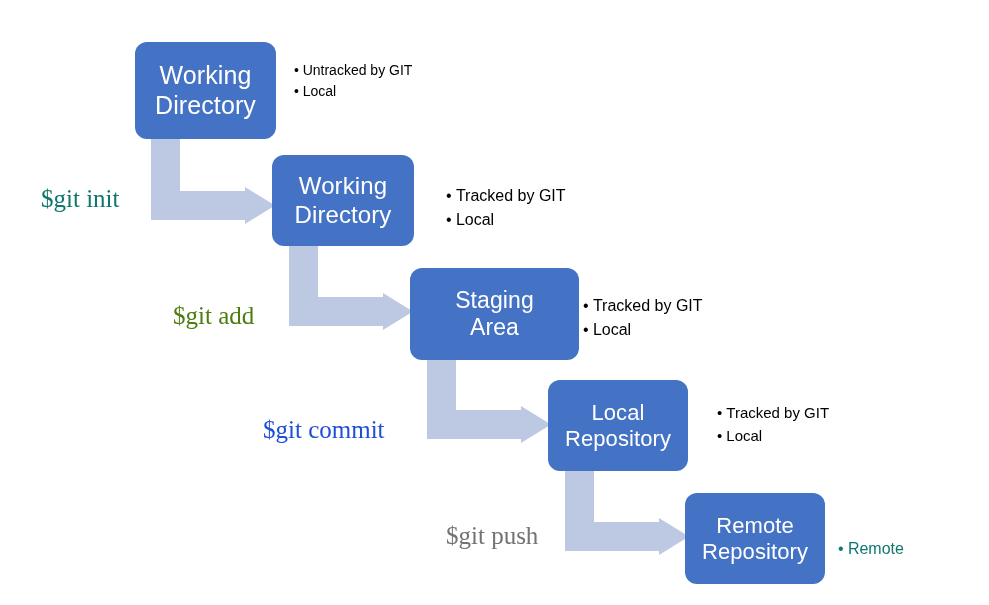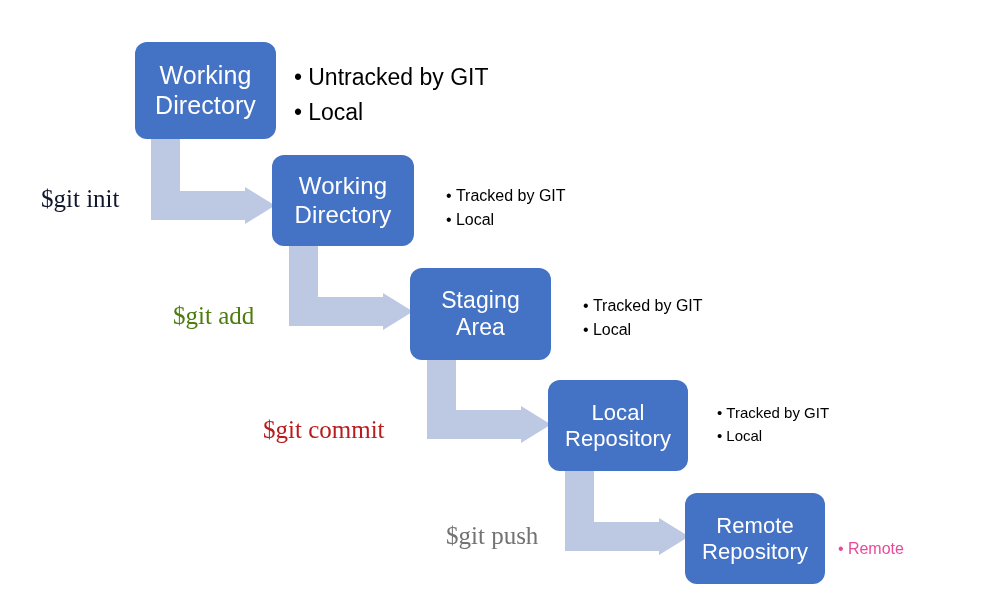--- a/index.html
+++ b/index.html
@@ -102,51 +102,51 @@
   </div>
 
   <div class="node" style="left: 135px; top: 42px; width: 141px; height: 97px; font-size: 25px; background: rgb(68, 114, 196); color: rgb(255, 255, 255);">
     <span class="node-label">Working
 Directory</span>
   </div>
   <div class="node" style="left: 272px; top: 155px; width: 142px; height: 91px; font-size: 24px; background: rgb(68, 114, 196); color: rgb(255, 255, 255);">
     <span class="node-label">Working
 Directory</span>
   </div>
-  <div class="node" style="left: 410px; top: 268px; width: 141px; height: 92px; font-size: 23px; background: rgb(68, 114, 196); color: rgb(255, 255, 255);">
+  <div class="node" style="left: 410px; top: 268px; width: 169px; height: 92px; font-size: 23px; background: rgb(68, 114, 196); color: rgb(255, 255, 255);">
     <span class="node-label">Staging
 Area</span>
   </div>
   <div class="node" style="left: 548px; top: 380px; width: 140px; height: 91px; font-size: 22px; background: rgb(68, 114, 196); color: rgb(255, 255, 255);">
     <span class="node-label">Local
 Repository</span>
   </div>
   <div class="node" style="left: 685px; top: 493px; width: 140px; height: 91px; font-size: 22px; background: rgb(68, 114, 196); color: rgb(255, 255, 255);">
     <span class="node-label">Remote
 Repository</span>
   </div>
 
-  <div class="cmd" style="left: 41px; top: 186px; font-size: 25px; color: #0f172a;">$git init</div>
+  <div class="cmd" style="left: 41px; top: 186px; font-size: 25px; color: #0f766e;">$git init</div>
   <div class="cmd" style="left: 173px; top: 303px; font-size: 25px; color: #4d7c0f;">$git add</div>
-  <div class="cmd" style="left: 263px; top: 417px; font-size: 25px; color: #b91c1c;">$git commit</div>
+  <div class="cmd" style="left: 263px; top: 417px; font-size: 25px; color: #1d4ed8;">$git commit</div>
   <div class="cmd" style="left: 446px; top: 523px; font-size: 25px; color: #737373;">$git push</div>
 
-  <div class="bullets" style="left: 294px; top: 60px; font-size: 23px; color: rgb(0, 0, 0);">
+  <div class="bullets" style="left: 294px; top: 60px; font-size: 14px; color: rgb(0, 0, 0);">
       <span class="bullet-line"><span class="dot">•</span><span>Untracked by GIT</span></span>
       <span class="bullet-line"><span class="dot">•</span><span>Local</span></span>
     </div>
   <div class="bullets" style="left: 446px; top: 184px; font-size: 16px; color: rgb(0, 0, 0);">
       <span class="bullet-line"><span class="dot">•</span><span>Tracked by GIT</span></span>
       <span class="bullet-line"><span class="dot">•</span><span>Local</span></span>
     </div>
   <div class="bullets" style="left: 583px; top: 294px; font-size: 16px; color: rgb(0, 0, 0);">
       <span class="bullet-line"><span class="dot">•</span><span>Tracked by GIT</span></span>
       <span class="bullet-line"><span class="dot">•</span><span>Local</span></span>
     </div>
   <div class="bullets" style="left: 717px; top: 402px; font-size: 15px; color: rgb(0, 0, 0);">
       <span class="bullet-line"><span class="dot">•</span><span>Tracked by GIT</span></span>
       <span class="bullet-line"><span class="dot">•</span><span>Local</span></span>
     </div>
-  <div class="bullets" style="left: 838px; top: 537px; font-size: 16px; color: #ec4899;">
+  <div class="bullets" style="left: 838px; top: 537px; font-size: 16px; color: #0f766e;">
       <span class="bullet-line"><span class="dot">•</span><span>Remote</span></span>
     </div>
 
 </div>
 
 </body></html>

